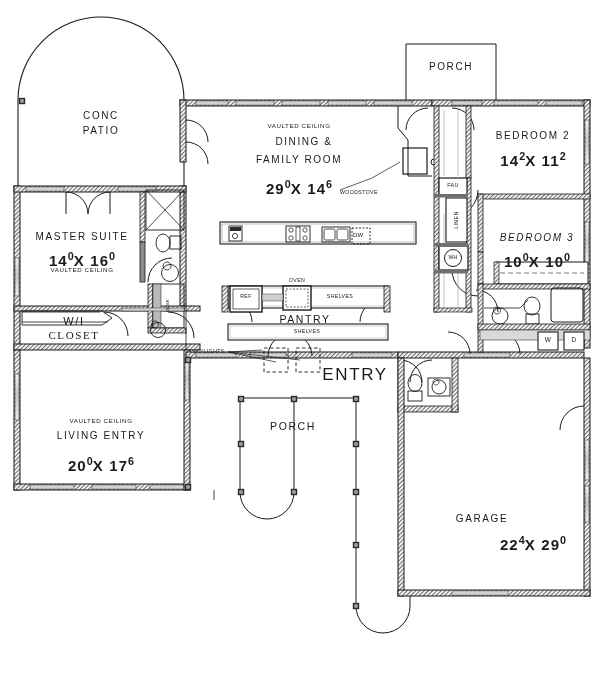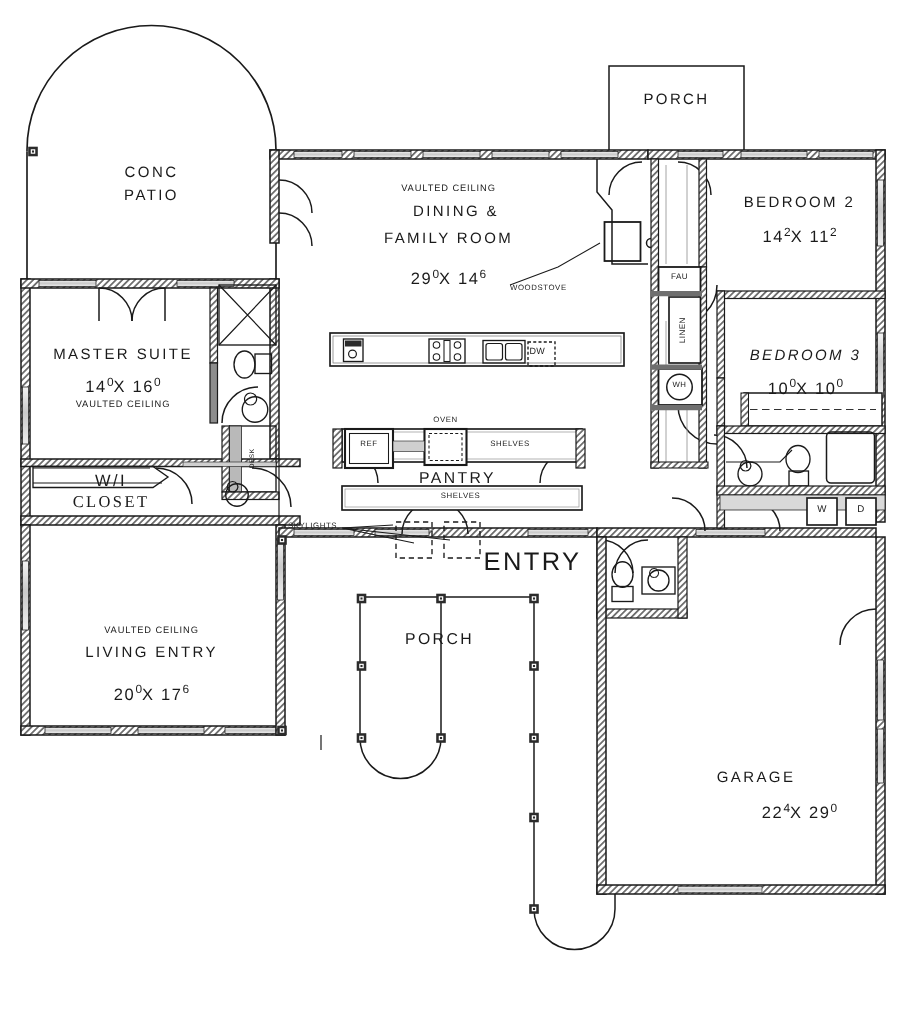--- a/index.html
+++ b/index.html
@@ -23,21 +23,21 @@
     color:#1a1a1a;
     white-space:nowrap;
     letter-spacing:1.2px;
     line-height:1.15;
     text-align:center;
     transform:translateX(-50%);
     pointer-events:none;
   }
   .lbl.room{font-size:10px;letter-spacing:1.6px;}
   .lbl.room-2{font-size:11.5px;letter-spacing:1.6px;}
-  .lbl.dim{font-size:11px;letter-spacing:1.1px;}
+  .lbl.dim{font-size:15px;letter-spacing:1.1px;font-weight:bold;}
   .lbl.note{font-size:6.2px;letter-spacing:0.6px;}
   .lbl.tiny{font-size:5.2px;letter-spacing:0.4px;}
   .lbl.micro{font-size:4.4px;letter-spacing:0.3px;}
   .lbl.lft{transform:none;text-align:left;}
   .sup{font-size:0.72em;vertical-align:super;letter-spacing:0;}
   .vert{
     transform:translateX(-50%) rotate(-90deg);
     transform-origin:center center;
   }
 </style>
@@ -400,16 +400,16 @@
   <div class="lbl room" style="left:451px;top:61px;font-size:10px;">PORCH</div>
 
   <div class="lbl room" style="left:533px;top:130px;">BEDROOM  2</div>
   <div class="lbl dim" style="left:533px;top:150px;"><span>14</span><span class="sup">2</span><span>X  11</span><span class="sup">2</span></div>
 
   <div class="lbl room" style="left:537px;top:232px;font-style:italic;">BEDROOM  3</div>
   <div class="lbl dim" style="left:537px;top:251px;"><span>10</span><span class="sup">0</span><span>X  10</span><span class="sup">0</span></div>
 
   <div class="lbl room" style="left:293px;top:420px;font-size:10.5px;">PORCH</div>
 
-  <div class="lbl room" style="left:490px;top:513px;padding-left:28px;">GARAGE</div>
+  <div class="lbl room" style="left:468px;top:513px;padding-left:28px;">GARAGE</div>
   <div class="lbl dim" style="left:490px;top:534px;margin-left:43px;"><span>22</span><span class="sup">4</span><span>X  29</span><span class="sup">0</span></div>
 
 </div>
 
 </body></html>

